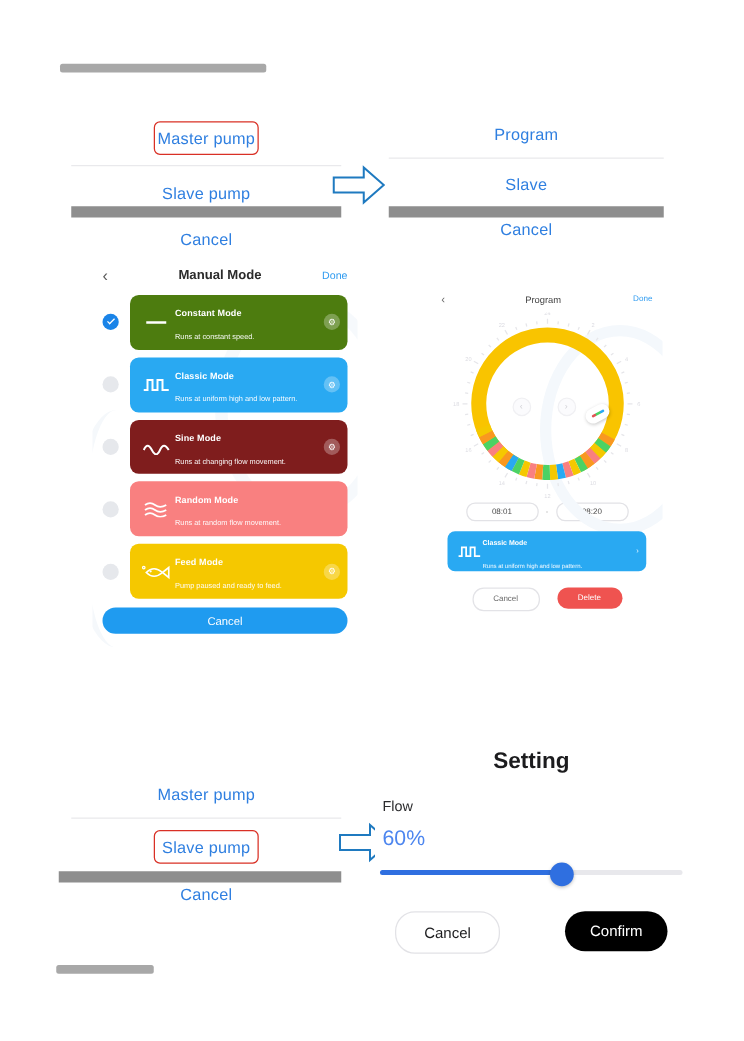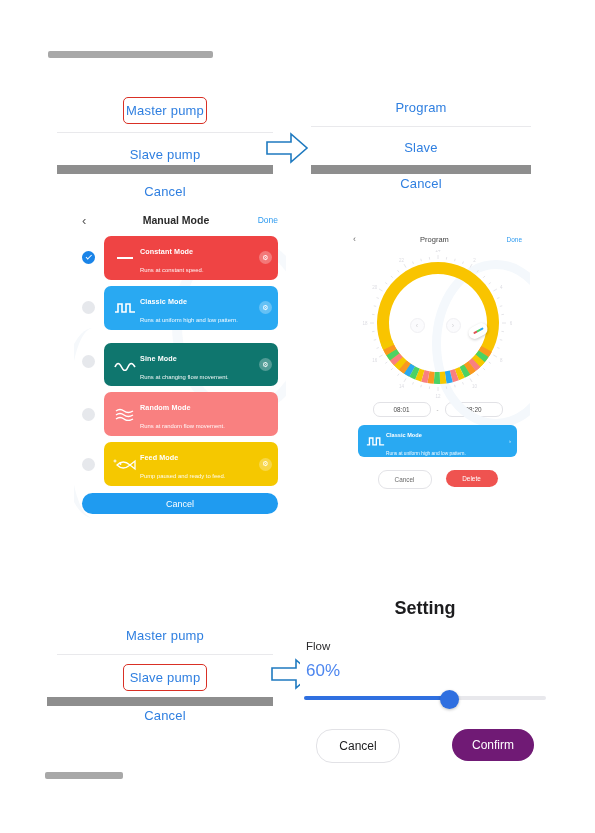--- a/index.html
+++ b/index.html
@@ -148,21 +148,21 @@
   .slider{position:relative;height:14px;margin:10px 4px 0 4px;}
   .slider .track{position:absolute;left:0;right:0;top:5px;height:4px;border-radius:2px;background:#e8e8ec;}
   .slider .fill{position:absolute;left:0;top:5px;height:4px;border-radius:2px;background:#2f6fe0;}
   .slider .knob{
     position:absolute;top:-1px;width:19px;height:19px;border-radius:50%;
     background:#2f6fe0;box-shadow:0 1px 3px rgba(0,0,0,.25);
   }
   .set-btns{display:flex;justify-content:space-between;margin:24px 16px 0 16px;}
   .sbtn{width:82px;height:32px;border-radius:16px;display:flex;align-items:center;justify-content:center;font-size:12px;}
   .sbtn.ghost{border:1px solid #e2e2e6;color:#1c1c1e;background:#fff;}
-  .sbtn.prim{background:#701a75;color:#fff;text-align:center;}
+  .sbtn.prim{background:#000000;color:#fff;text-align:center;}
 </style>
 </head>
 <body>
 
 <div class="redact-bar" style="left:48px;top:51px;width:165px;height:7px;"></div>
 
 <div class="sheet" style="left:57px;top:88px;width:216px;height:120px;">
   <div class="sheet-row" style="height:44px;position:relative;">
     <div class="redbox" style="width:82px;height:25px;">
       <span>Master pump</span>
@@ -203,21 +203,21 @@
   <div class="mode-nav">
     <span class="chev">‹</span>
     <span class="ttl">Manual Mode</span>
     <span class="done">Done</span>
   </div>
 
   <div class="mode-list">
 
     <div class="mode-row">
       <div class="radio on"></div>
-      <div class="mcard" style="background:#ef4444;justify-content:center;">
+      <div class="mcard" style="background:#4d7c0f;justify-content:center;">
         <span class="gly">
           <svg width="20" height="10" viewBox="0 0 20 10">
               <line x1="2" y1="5" x2="18" y2="5" stroke="#fff" stroke-width="2"></line>
             </svg>
         </span>
         <span class="txt">
           <span class="mt">Constant Mode</span><br>
           <span class="md">Runs at constant speed.</span>
         </span>
         <span class="cog">⚙</span>
@@ -235,21 +235,21 @@
         <span class="txt">
           <span class="mt">Classic Mode</span><br>
           <span class="md">Runs at uniform high and low pattern.</span>
         </span>
         <span class="cog">⚙</span>
       </div>
     </div>
 
     <div class="mode-row">
       <div class="radio"></div>
-      <div class="mcard" style="background:#0f766e;margin-top:7px;">
+      <div class="mcard" style="background:#7f1d1d;">
         <span class="gly">
           <svg width="22" height="12" viewBox="0 0 22 12">
               <path d="M1,8 Q4,1 7.5,8 T14,8 T21,8" fill="none" stroke="#fff" stroke-width="1.6"></path>
             </svg>
         </span>
         <span class="txt">
           <span class="mt">Sine Mode</span><br>
           <span class="md">Runs at changing flow movement.</span>
         </span>
         <span class="cog">⚙</span>

